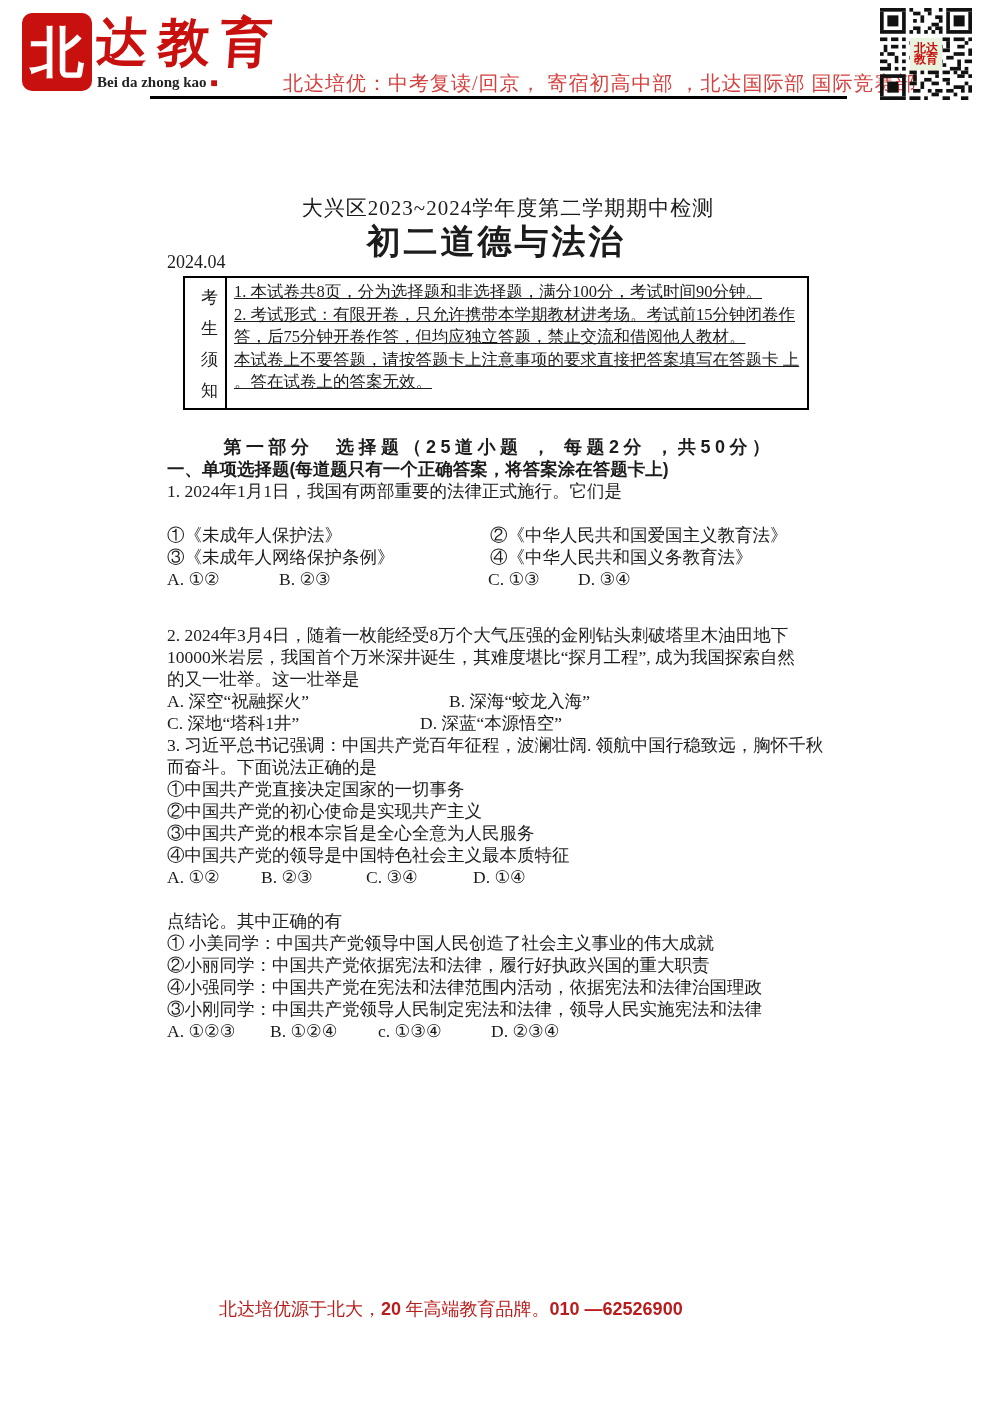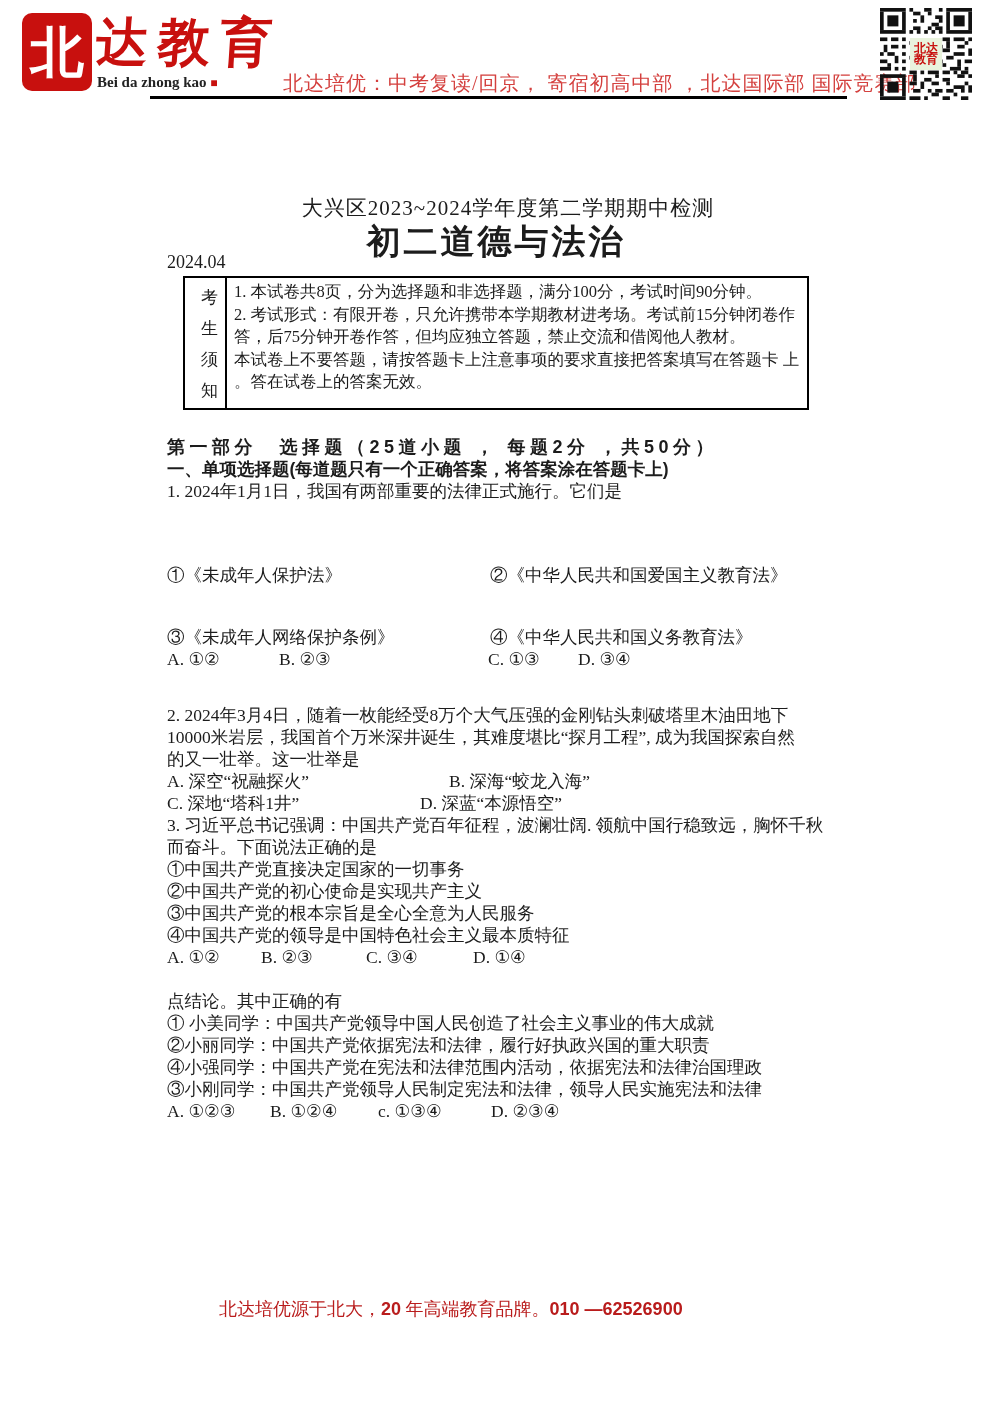--- a/index.html
+++ b/index.html
@@ -30,33 +30,33 @@
               font-size:34px;font-weight:bold;letter-spacing:3px;white-space:nowrap;
               font-family:"Liberation Sans","DejaVu Sans",sans-serif;}
   .exam-date{position:absolute;left:167px;top:252px;font-size:18px;}
 
   
   .notice{position:absolute;left:183px;top:276px;width:626px;height:134px;
           border:2px solid #000;box-sizing:border-box;display:flex;}
   .notice-side{width:42px;border-right:2px solid #000;box-sizing:border-box;
                padding-top:4px;text-align:right;}
   .notice-side div{font-size:17px;line-height:31px;padding-right:7px;}
-  .notice-body{flex:1;padding:3px 0 0 7px;}
+  .notice-body{flex:1;padding:3px 0 0 7px;text-decoration:underline;}
   .notice-body div{font-size:16.5px;line-height:22.5px;white-space:nowrap;}
 
   
   .main{position:absolute;left:167px;top:436px;width:664px;font-size:17.5px;line-height:22px;}
   .main div{white-space:nowrap;}
   .part-h{font-family:"Liberation Sans","DejaVu Sans",sans-serif;font-weight:bold;
-          font-size:18px;letter-spacing:4.5px;}
+          font-size:18px;letter-spacing:4.5px;text-align:center;}
   .sub-h{font-family:"Liberation Sans","DejaVu Sans",sans-serif;font-weight:bold;font-size:17.5px;}
   .sp{height:22px;}
   .sp-lg{height:34px;}
   span.ib{display:inline-block;}
-  .w323{width:323px;margin-top:40px;} .w282{width:282px;} .w253{width:253px;}
+  .w323{width:323px;} .w282{width:282px;} .w253{width:253px;}
   .w112{width:112px;} .w209{width:209px;} .w90{width:90px;}
   .w94{width:94px;}  .w105{width:105px;} .w107{width:107px;}
   .w103{width:103px;} .w108{width:108px;} .w113{width:113px;}
 
   
   .footer{position:absolute;left:219px;top:1297px;font-size:18px;color:#b91c1c;white-space:nowrap;}
   .footer .bold-num{font-family:"Liberation Sans","DejaVu Sans",sans-serif;font-weight:bold;}
 </style>
 </head>
 <body>

